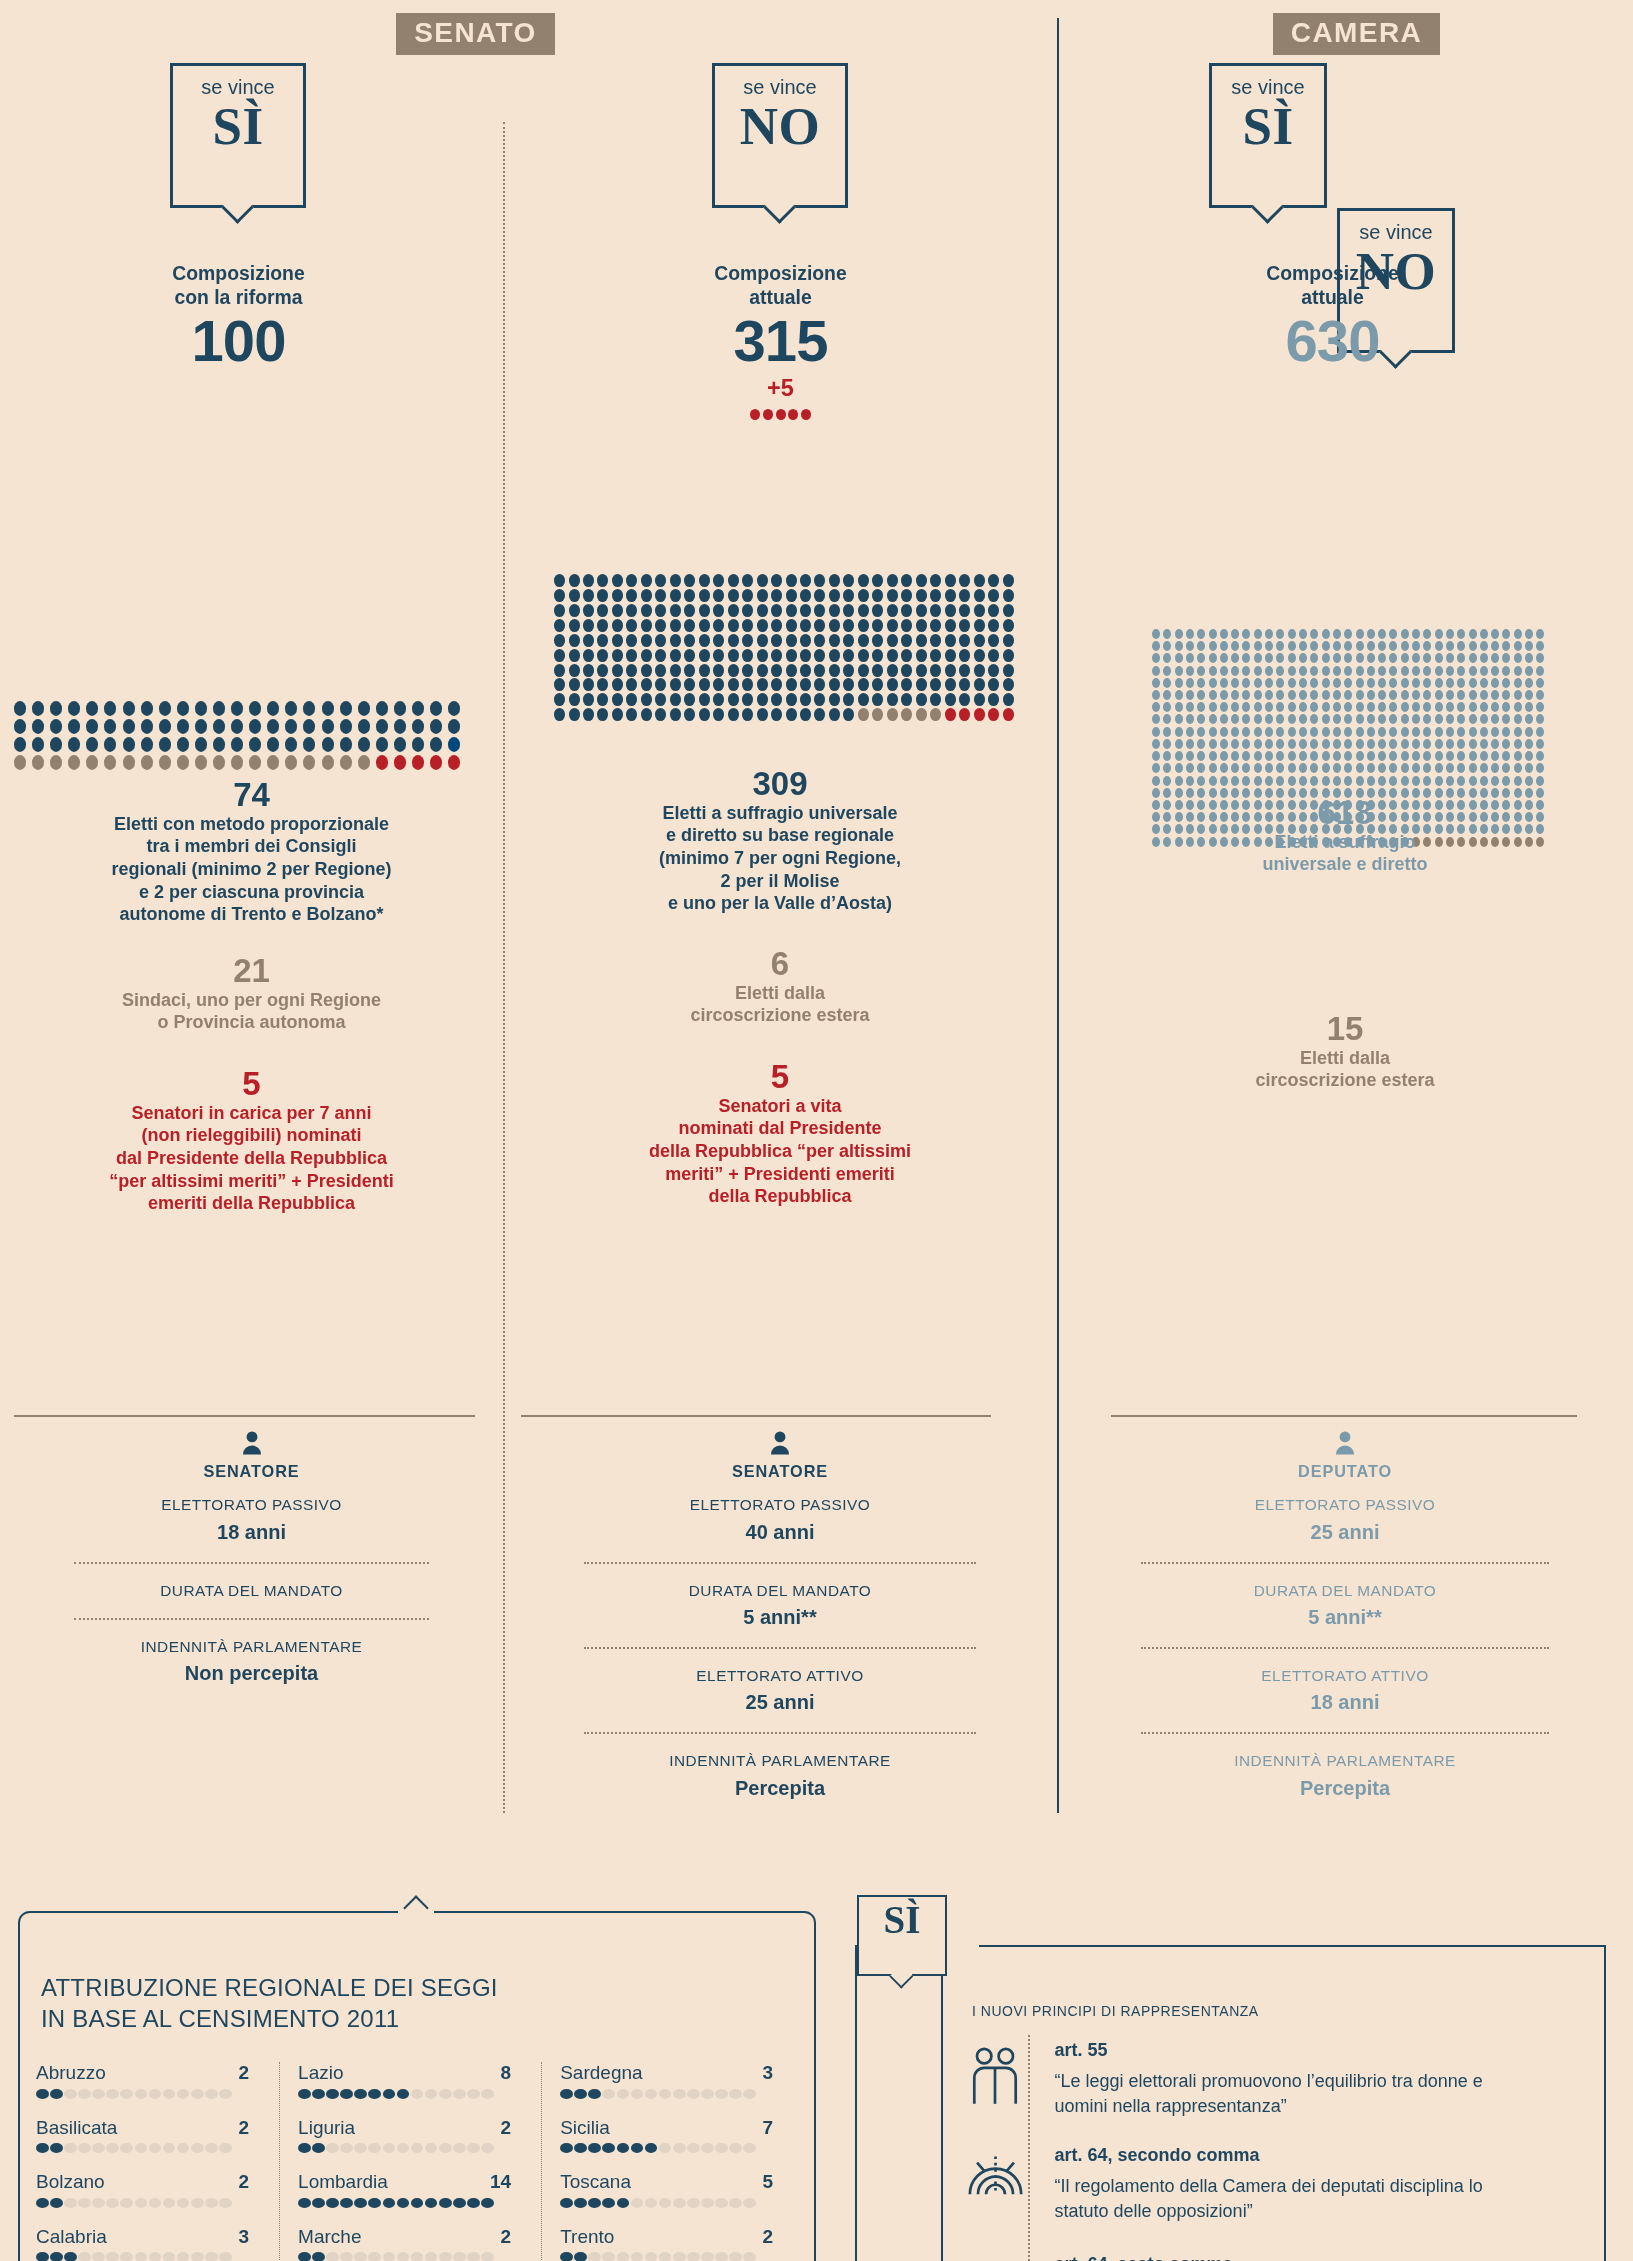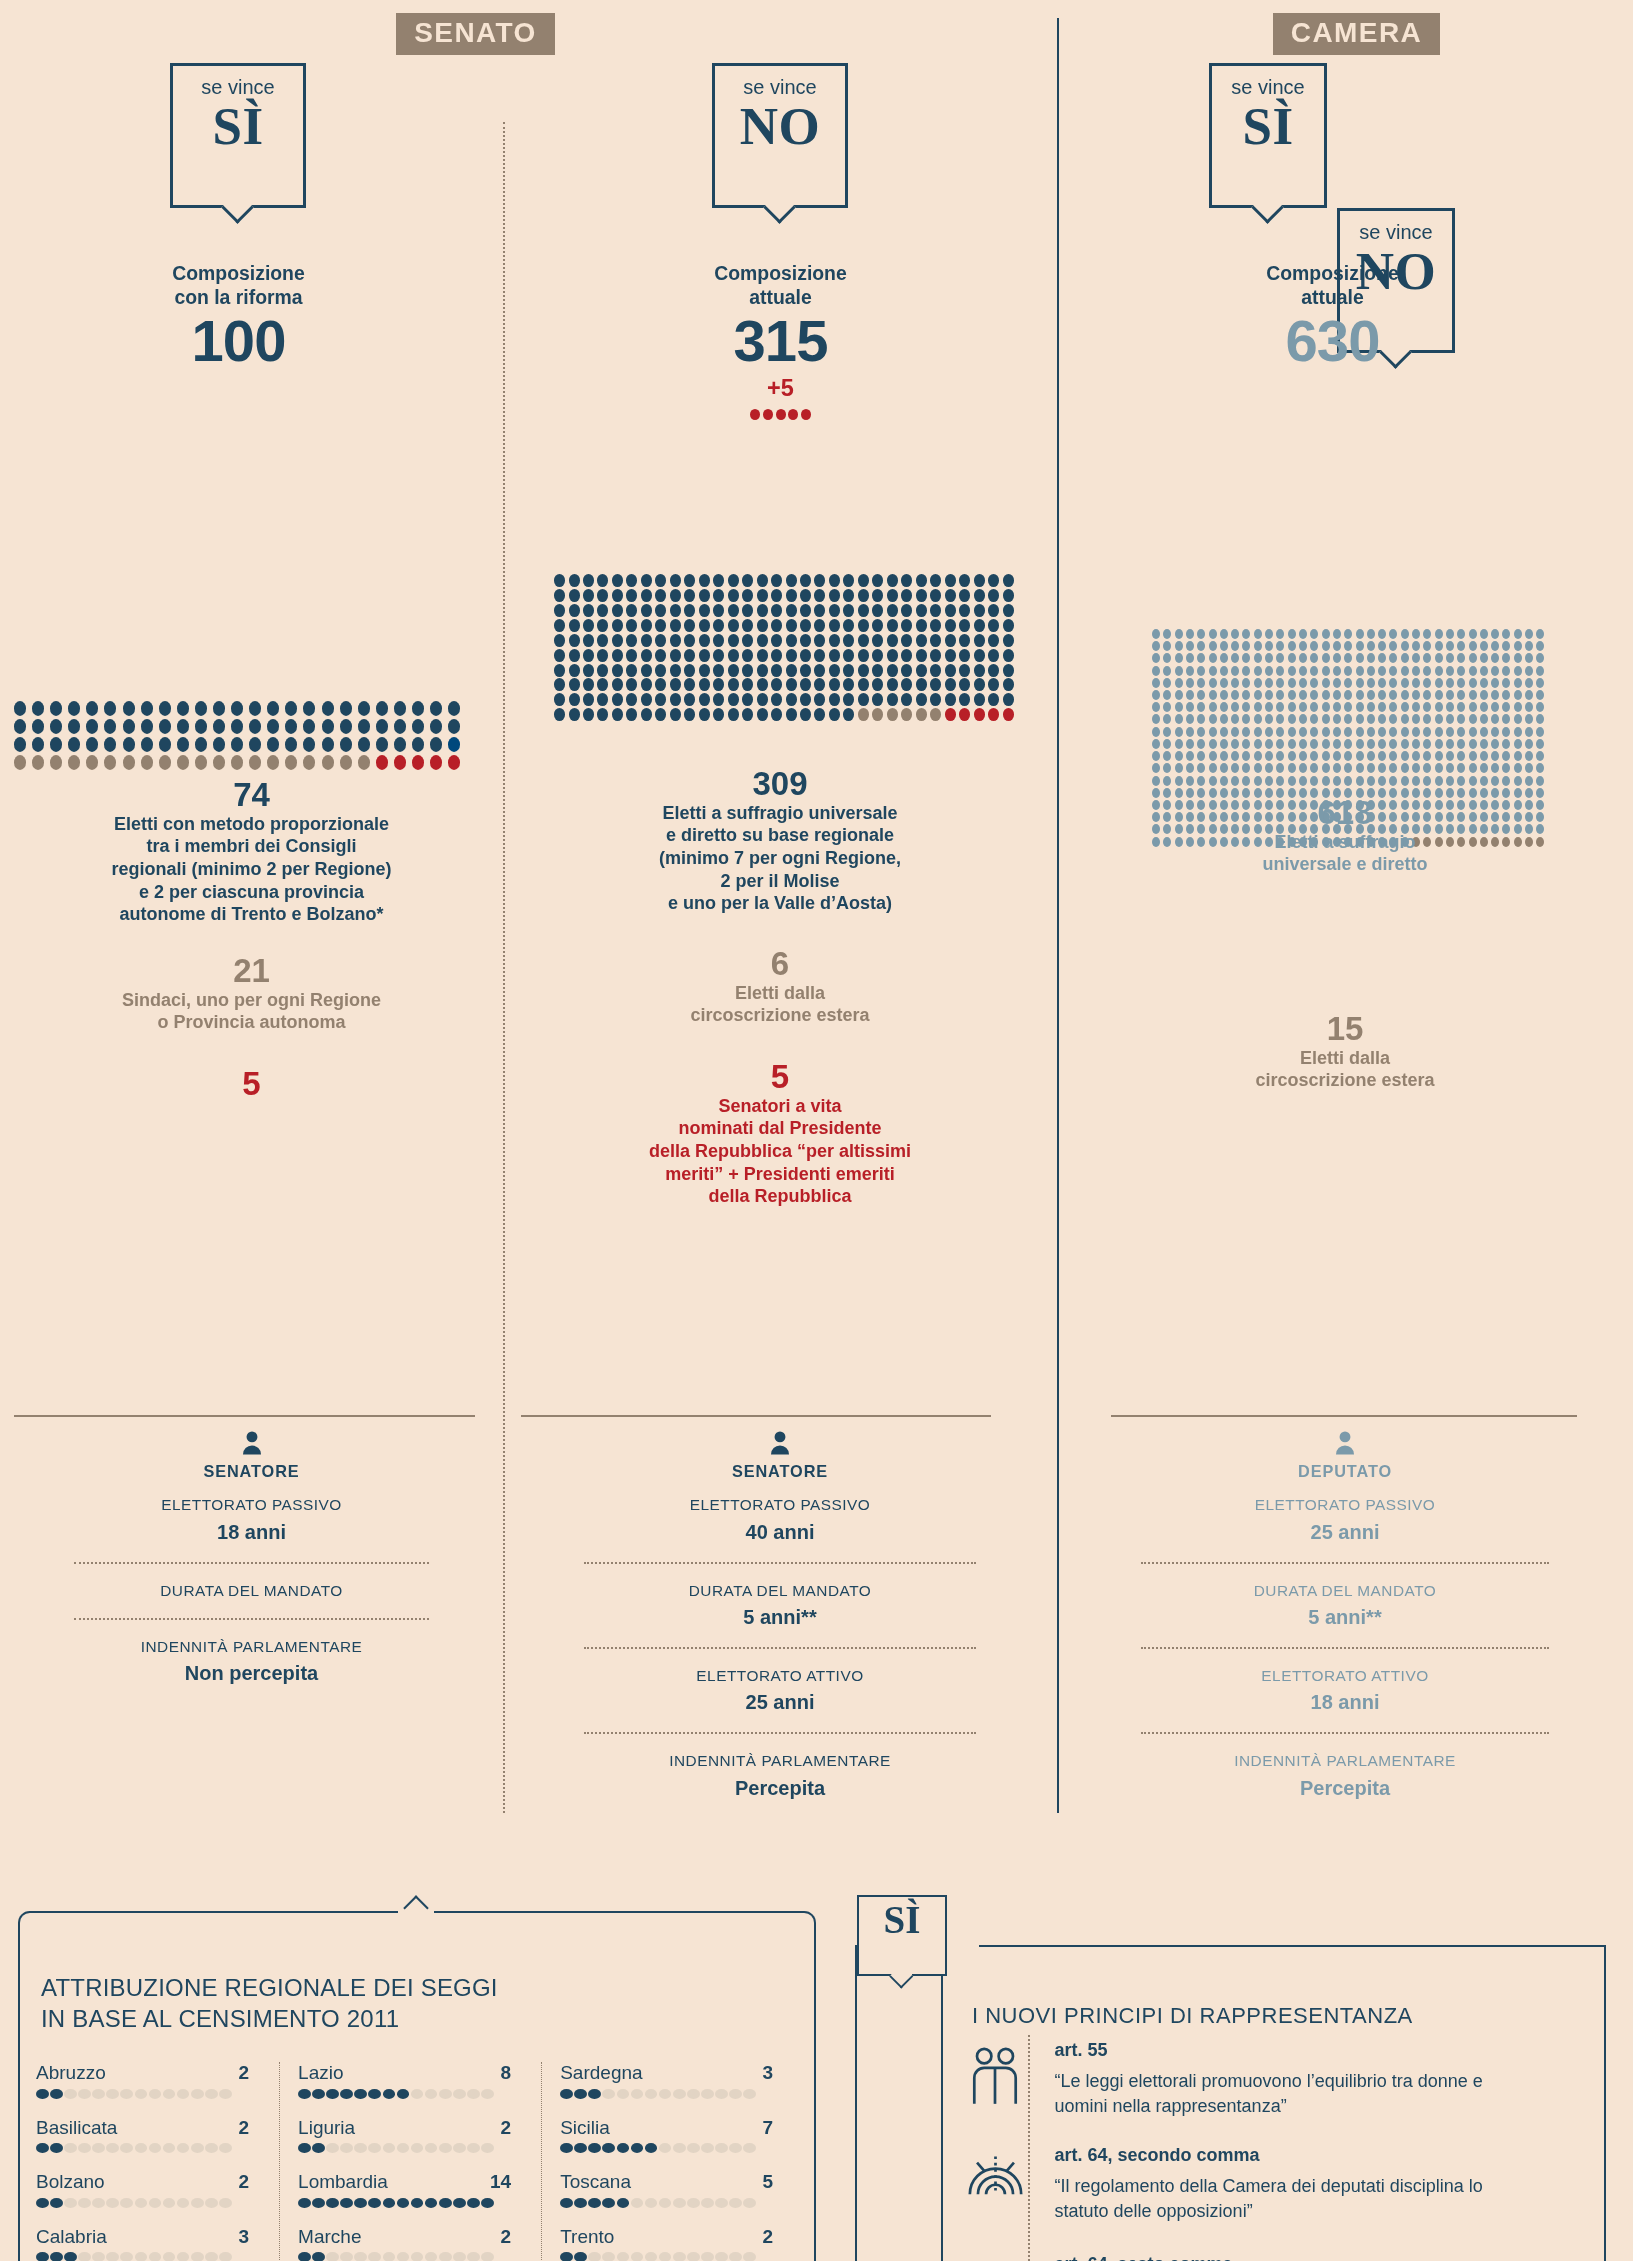--- a/index.html
+++ b/index.html
@@ -94,21 +94,21 @@
   .spec-label { font-size: 15.4px; letter-spacing: 0.5px; font-weight: normal; }
   .spec-val   { font-size: 20px; font-weight: bold; line-height:1.2; }
   .spec-title { font-size: 16.3px; font-weight: bold; letter-spacing: 0.9px; }
 
   
   .rt-title { font-size: 24px; letter-spacing: 0.2px; line-height: 1.3; font-weight:normal;}
   .rname { font-size: 19px; font-weight: normal; }
   .rval  { font-size: 19px; font-weight: bold; }
 
   .princ-box { border: 2.7px solid #1f465f; }
-  .princ-title { font-size: 22px; letter-spacing: 0.5px; }
+  .princ-title { font-size: 14px; letter-spacing: 0.5px; }
   .art-title { font-size: 18px; font-weight: bold; }
   .art-text  { font-size: 18px; line-height: 1.38; }
 
   .smallbubble { border: 2.7px solid #1f465f; position: relative; text-align:center; }
   .smallbubble .word { font-family:"Liberation Serif",serif; font-weight:bold; font-size: 39px; line-height:1; display:block; margin-top:2.7px;}
   .smallbubble::after{
     content:""; position:absolute; left:50%; bottom:-10px; margin-left:-8.6px;
     width:14.5px;height:14.5px;background:#f6e4d3;
     border-right:2.7px solid #1f465f;border-bottom:2.7px solid #1f465f;transform:rotate(45deg);
   }
@@ -251,20 +251,21 @@
         <div style="margin-bottom: 28px;">
           <div class="blk-num navy" style="color: rgb(31, 70, 95);">74</div>
           <div class="blk-txt" style="color: rgb(31, 70, 95);">Eletti con metodo proporzionale<br>tra i membri dei Consigli<br>regionali (minimo 2 per Regione)<br>e 2 per ciascuna provincia<br>autonome di Trento e Bolzano*</div>
         </div>
         <div style="margin-bottom: 33px;">
           <div class="blk-num taupe" style="color: rgb(147, 129, 111);">21</div>
           <div class="blk-txt" style="color: rgb(147, 129, 111);">Sindaci, uno per ogni Regione<br>o Provincia autonoma</div>
         </div>
         <div style="margin-bottom: 27px;">
           <div class="blk-num red" style="color: rgb(184, 31, 39);">5</div>
+          <div class="blk-txt" style="color: rgb(184, 31, 39);">Senatori in carica per 7 anni<br>(non rieleggibili) nominati<br>dal Presidente della Repubblica<br>“per altissimi meriti” + Presidenti<br>emeriti della  Repubblica</div>
         </div>
       </div>
 
     <div class="abs rule-solid" style="left:13.6px;top:1415px;width:461px;"></div>
     <div class="abs ctr" style="left:9px;top:1431px;width:485px;" id="spec-senato-si">
         <div><svg width="20" height="23.5" viewBox="0 0 44 52">
             <circle cx="22" cy="13" r="12" fill="#1f465f"></circle>
             <path d="M2 52 a20 20 0 0 1 40 0 z" fill="#1f465f"></path>
           </svg></div>
         <div class="spec-title" style="color: rgb(31, 70, 95); margin-top: 5.4px; margin-bottom: 15.4px;">SENATORE</div>

